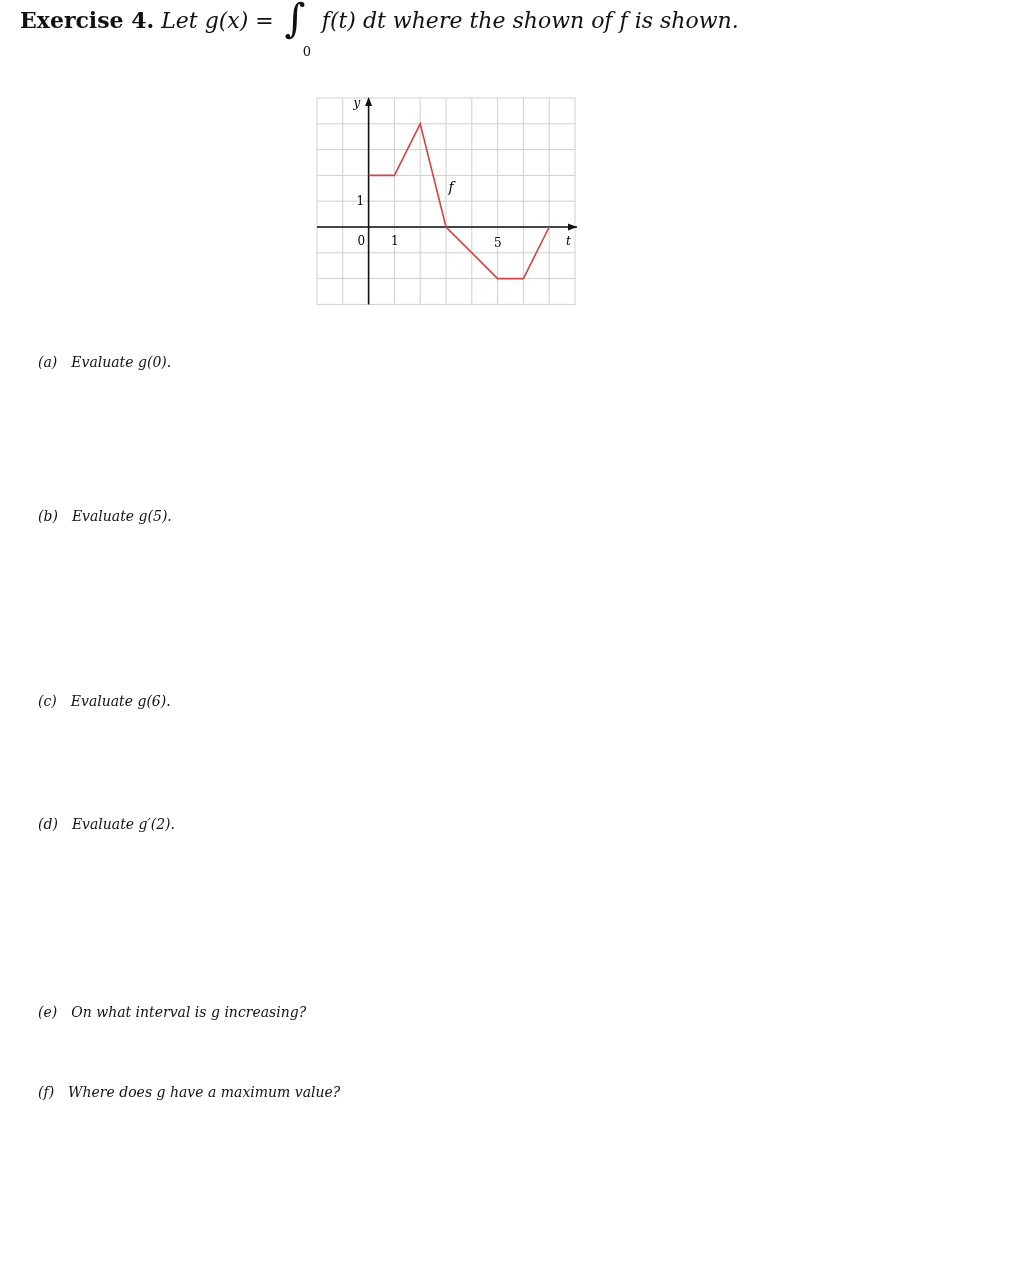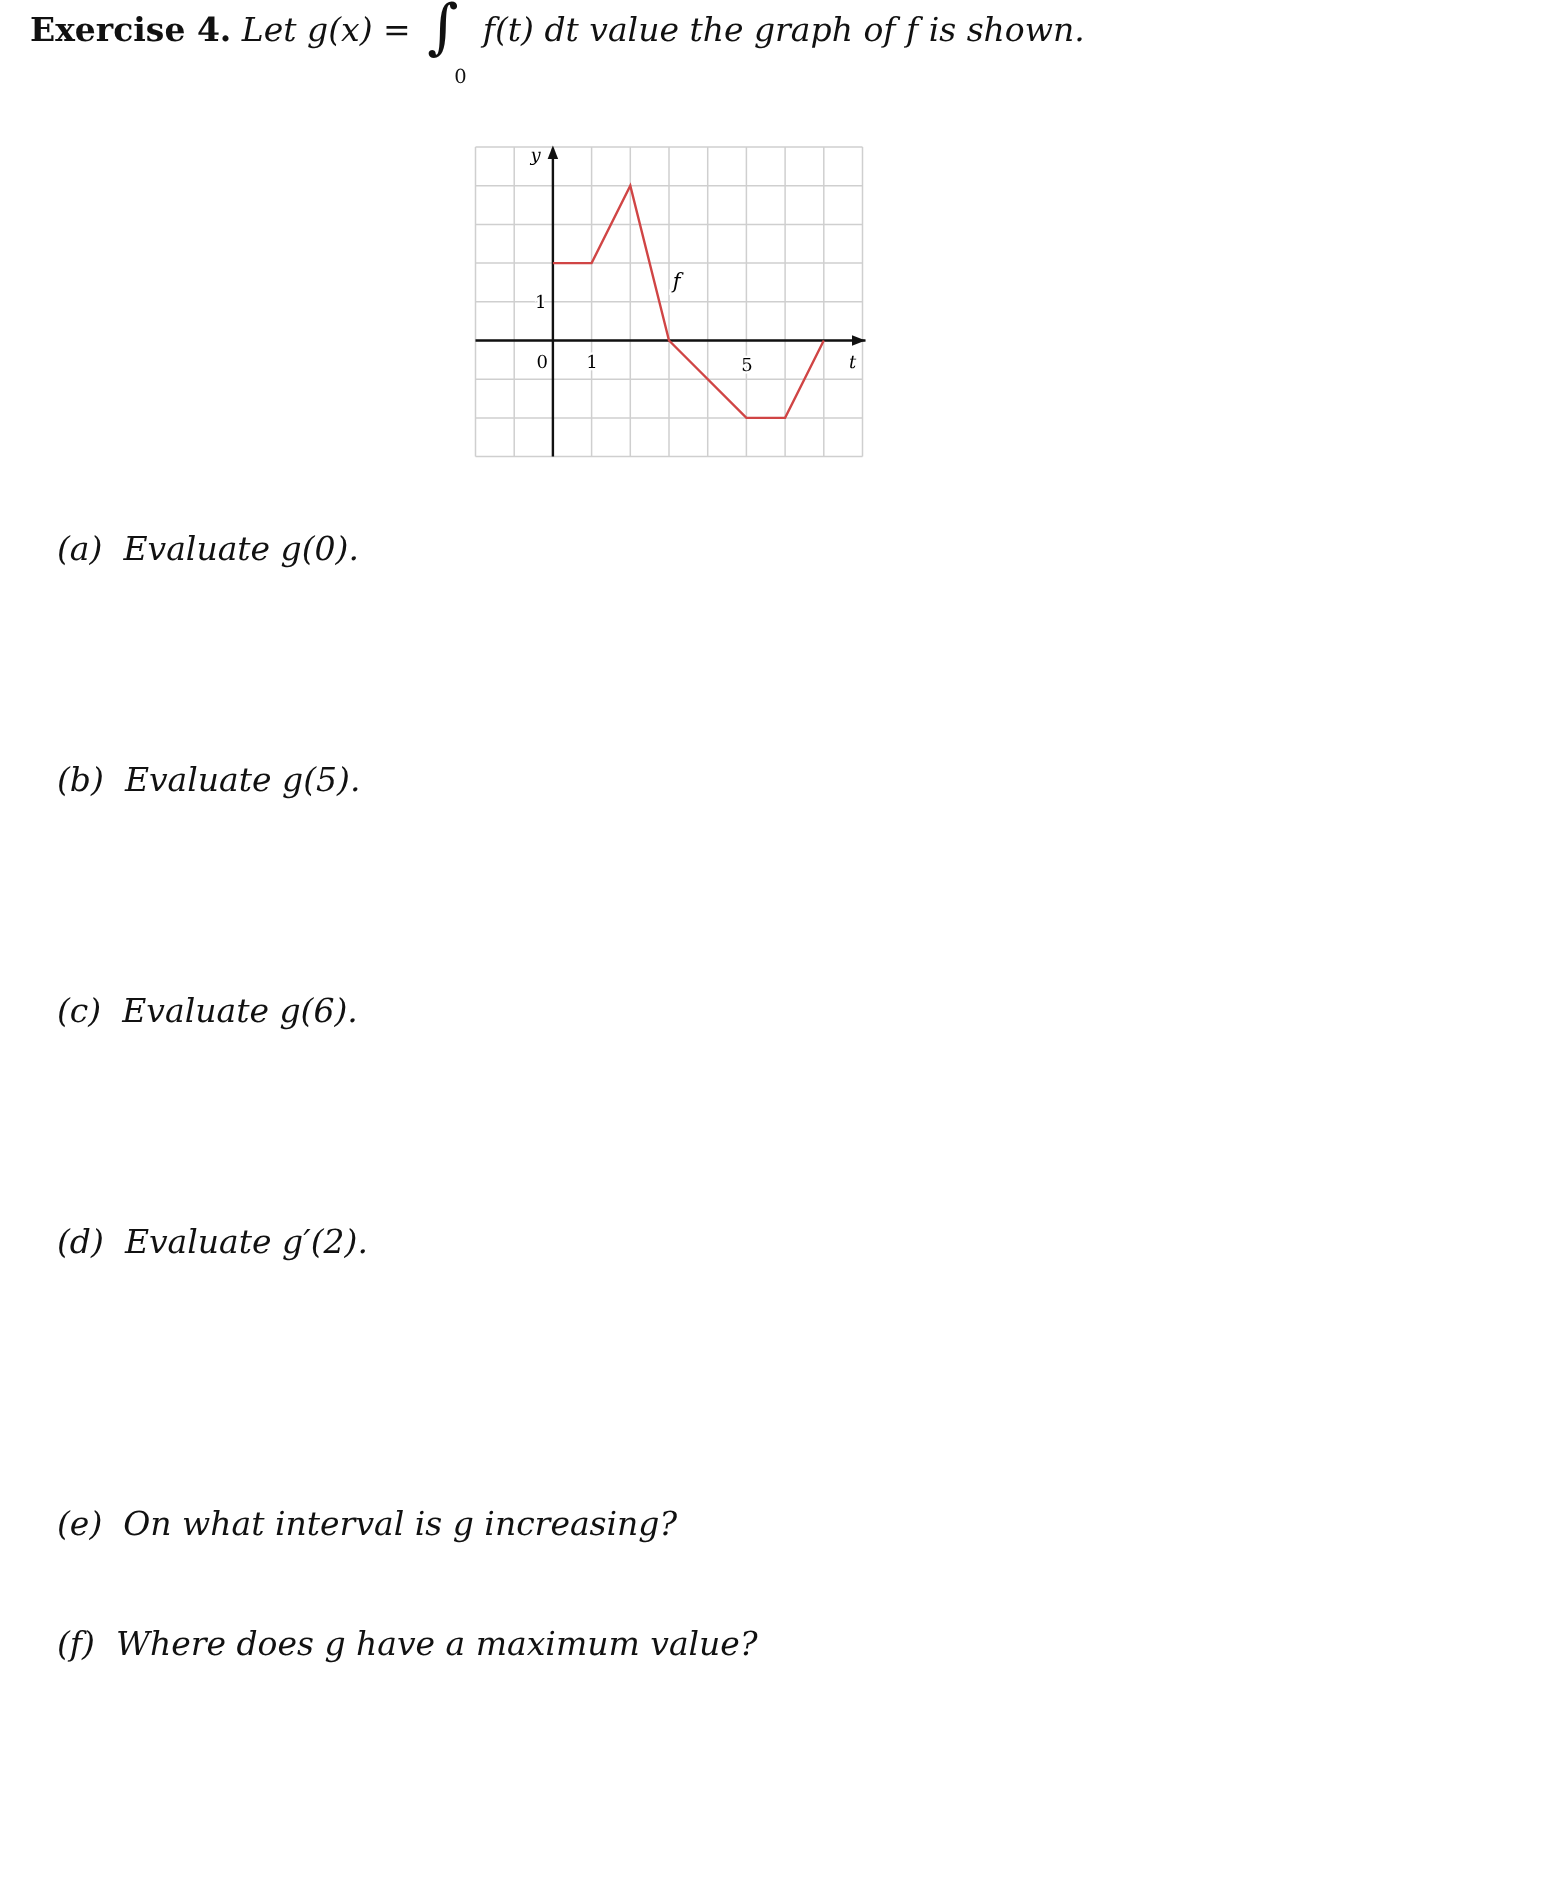--- a/index.html
+++ b/index.html
@@ -19,36 +19,36 @@
   .integral .sign {
     position: absolute; left: 4px; top: -6px; font-size: 40px; font-style: normal; line-height: 44px;
   }
   .integral .lower {
     position: absolute; left: 22px; top: 32px; font-size: 13px; font-style: normal;
   }
   .graph {
     position: absolute; left: 316px; top: 96px; width: 262px; height: 212px;
   }
   .question {
-    position: absolute; left: 38px; font-size: 22px; font-style: italic; white-space: nowrap;
+    position: absolute; left: 38px; font-size: 14px; font-style: italic; white-space: nowrap;
   }
   .question .lbl { margin-right: 14px; }
 </style>
 </head>
 <body>
 
 <div class="header">
   <span class="bold">Exercise 4.</span>
   <span class="it">Let g(x) =</span>
   <span class="integral">
     <span class="sign">∫</span>
     <span class="lower">0</span>
   </span>
   <span class="it">f(t) dt</span>
-  <span class="it">value the graph of f is shown.</span>
+  <span class="it">where the shown of f is shown.</span>
 </div>
 
 <div class="graph">
   <svg id="graph-svg" width="262" height="212" viewBox="0 0 262 212">
     <g id="grid">
         <line x1="1" x2="1" y1="2" y2="208.4" stroke="#cfcfcf" stroke-width="1"></line>
         <line x1="26.8" x2="26.8" y1="2" y2="208.4" stroke="#cfcfcf" stroke-width="1"></line>
         <line x1="52.6" x2="52.6" y1="2" y2="208.4" stroke="#cfcfcf" stroke-width="1"></line>
         <line x1="78.4" x2="78.4" y1="2" y2="208.4" stroke="#cfcfcf" stroke-width="1"></line>
         <line x1="104.2" x2="104.2" y1="2" y2="208.4" stroke="#cfcfcf" stroke-width="1"></line>
@@ -84,21 +84,21 @@
     <text id="lbl-y1" font-size="12" font-family="DejaVu Serif, serif" x="40.6" y="109.2" style="paint-order:stroke;stroke:#fff;stroke-width:3px">1</text>
   </svg>
 </div>
 
 <div class="question" style="top:354px">
   <span class="lbl">(a)</span><span>Evaluate g(0).</span>
 </div>
 <div class="question" style="top:508px">
   <span class="lbl">(b)</span><span>Evaluate g(5).</span>
 </div>
-<div class="question" style="top:662px">
+<div class="question" style="top:693px">
   <span class="lbl">(c)</span><span>Evaluate g(6).</span>
 </div>
 <div class="question" style="top:816px">
   <span class="lbl">(d)</span><span>Evaluate g′(2).</span>
 </div>
 <div class="question" style="top:1004px">
   <span class="lbl">(e)</span><span>On what interval is g increasing?</span>
 </div>
 <div class="question" style="top:1084px">
   <span class="lbl">(f)</span><span>Where does g have a maximum value?</span>

